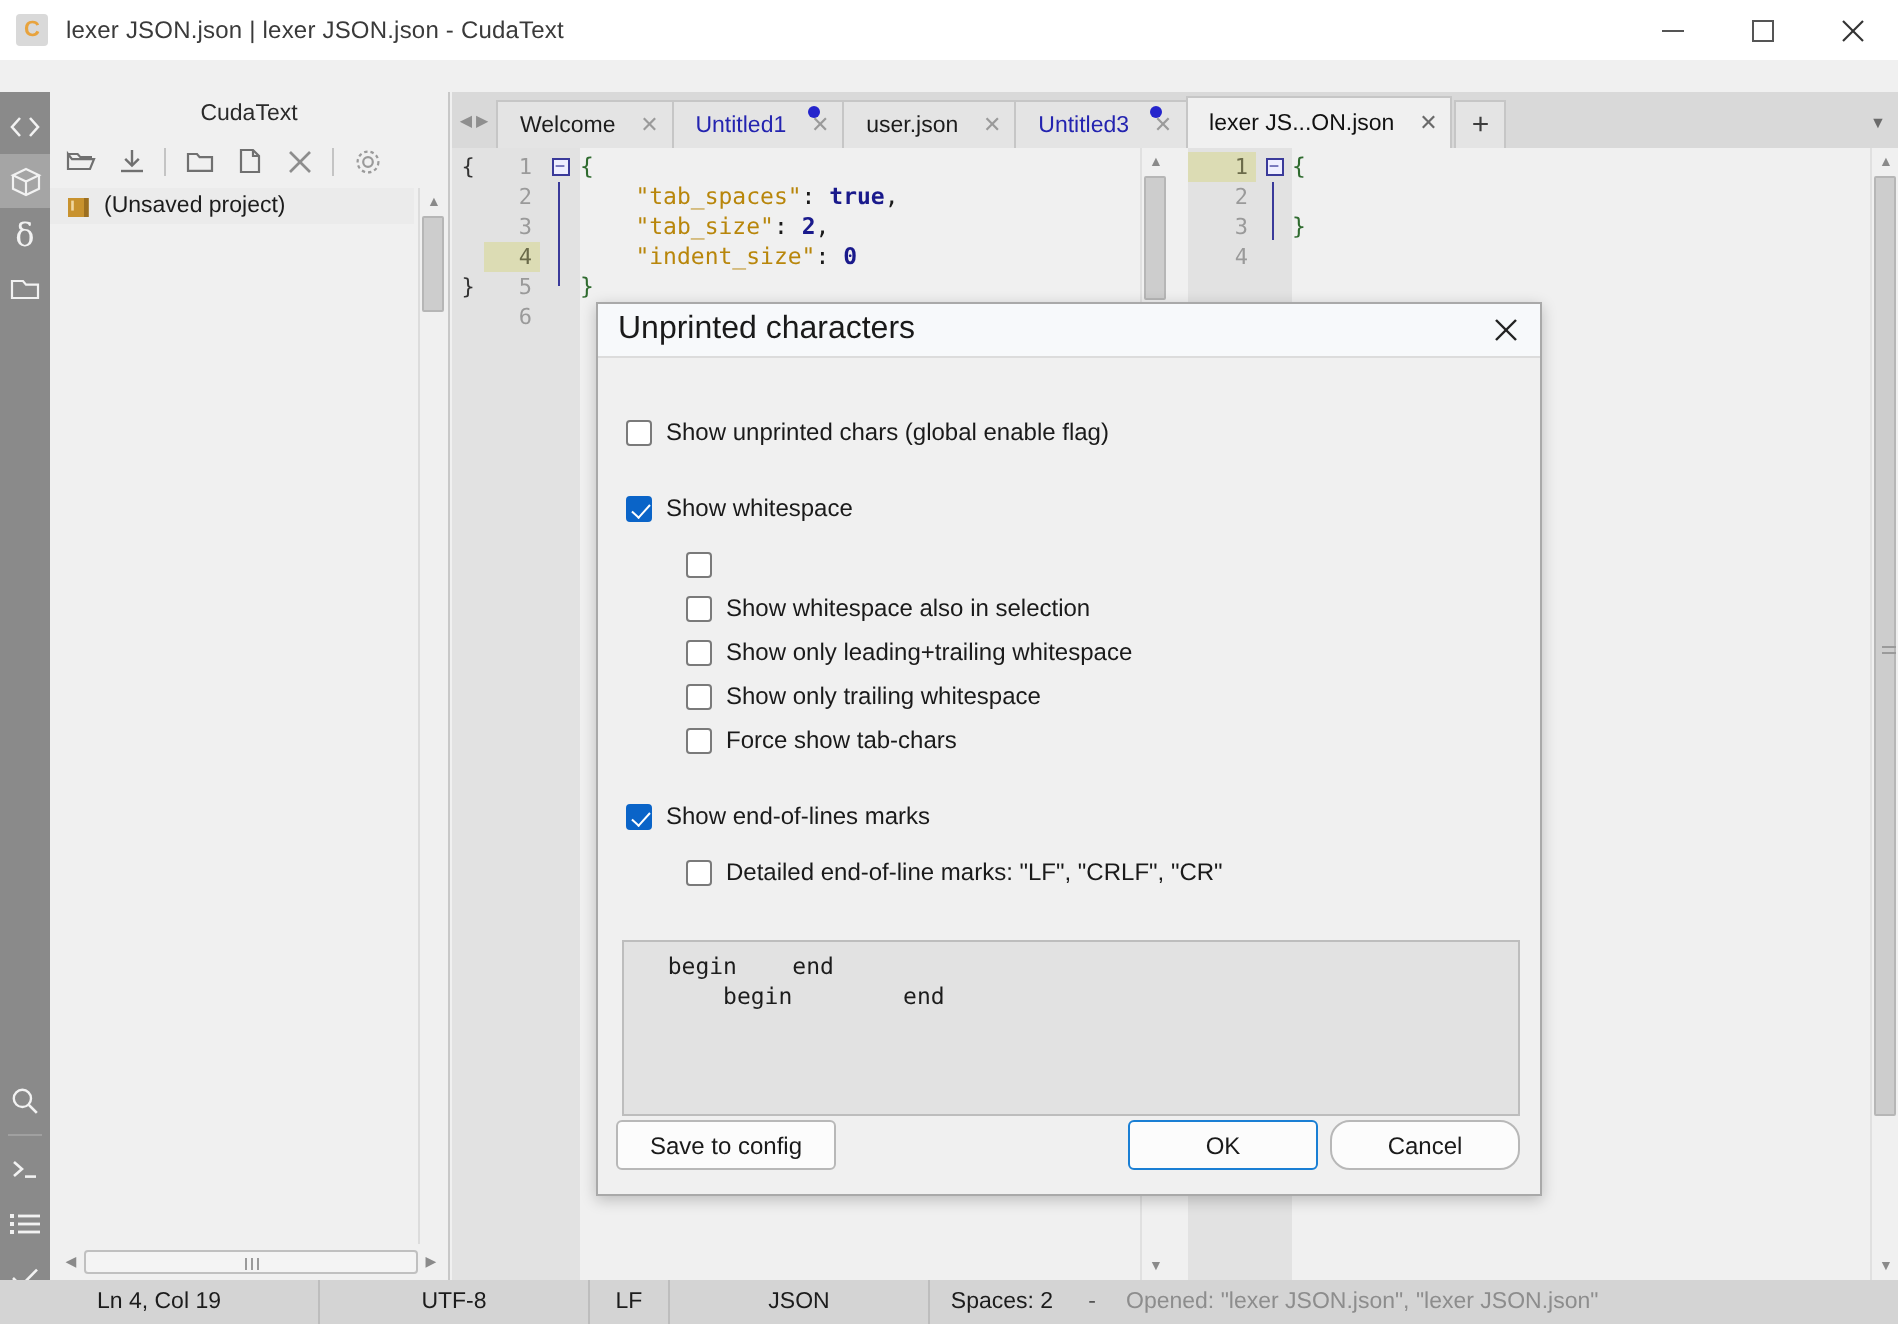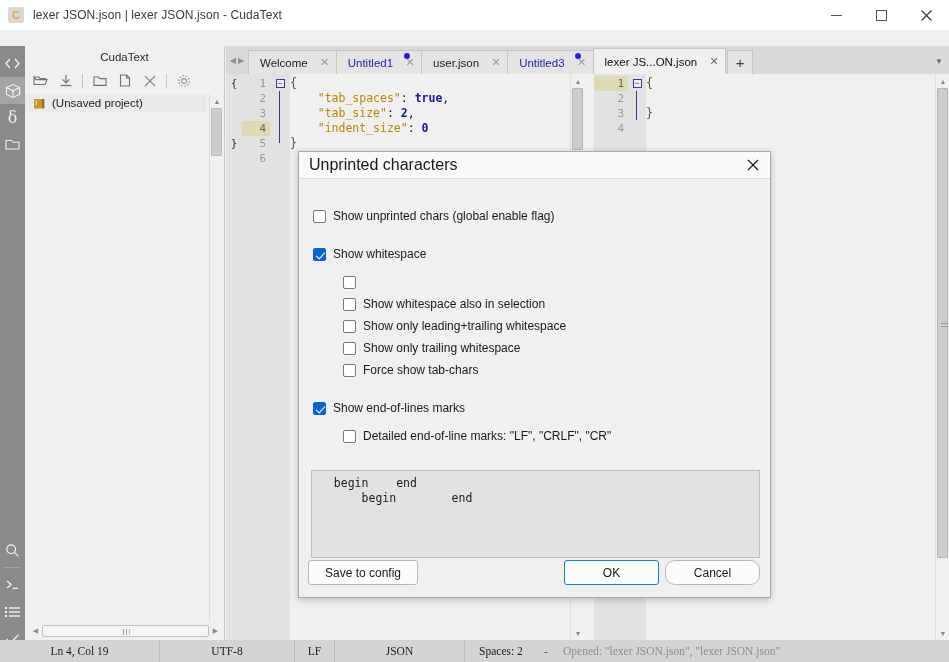--- a/index.html
+++ b/index.html
@@ -148,21 +148,21 @@
 
   .fold-box { width: 9px; height: 9px; border: 1px solid #3a3a9a; background:#eef; display:flex; align-items:center; justify-content:center; font-size:9px; line-height:7px; color:#3a3a9a; }
   .fold-line { width: 1px; background:#3a3a9a; margin-left:4px; }
 
   
   .pane-vsb { position:absolute; top:28px; width: 14px; height: 566px; background:#f0f0f0; border-left:1px solid #e0e0e0; }
 
   
   .statusbar {
     position: absolute; left: 0; bottom: 0; width: 949px; height: 22px;
-    background: #d4d4d4; display: flex; align-items: center; font-size: 11.5px; color: #1c1c1c; font-family: Liberation Serif, serif;
+    background: #d4d4d4; display: flex; align-items: center; font-size: 11.5px; color: #1c1c1c;
   }
   .st-cell { height: 22px; display:flex; align-items:center; justify-content:center; border-right: 1px solid #bdbdbd; }
   .st-msg { padding-left: 8px; color: #8d8d8d; white-space: nowrap; }
 
   
   .dialog {
     position: absolute; left: 298px; top: 151px; width: 473px; height: 447px;
     background: #f0f0f0; border: 1px solid #a9a9a9;
     box-shadow: 0 2px 7px rgba(0,0,0,0.22);
   }

